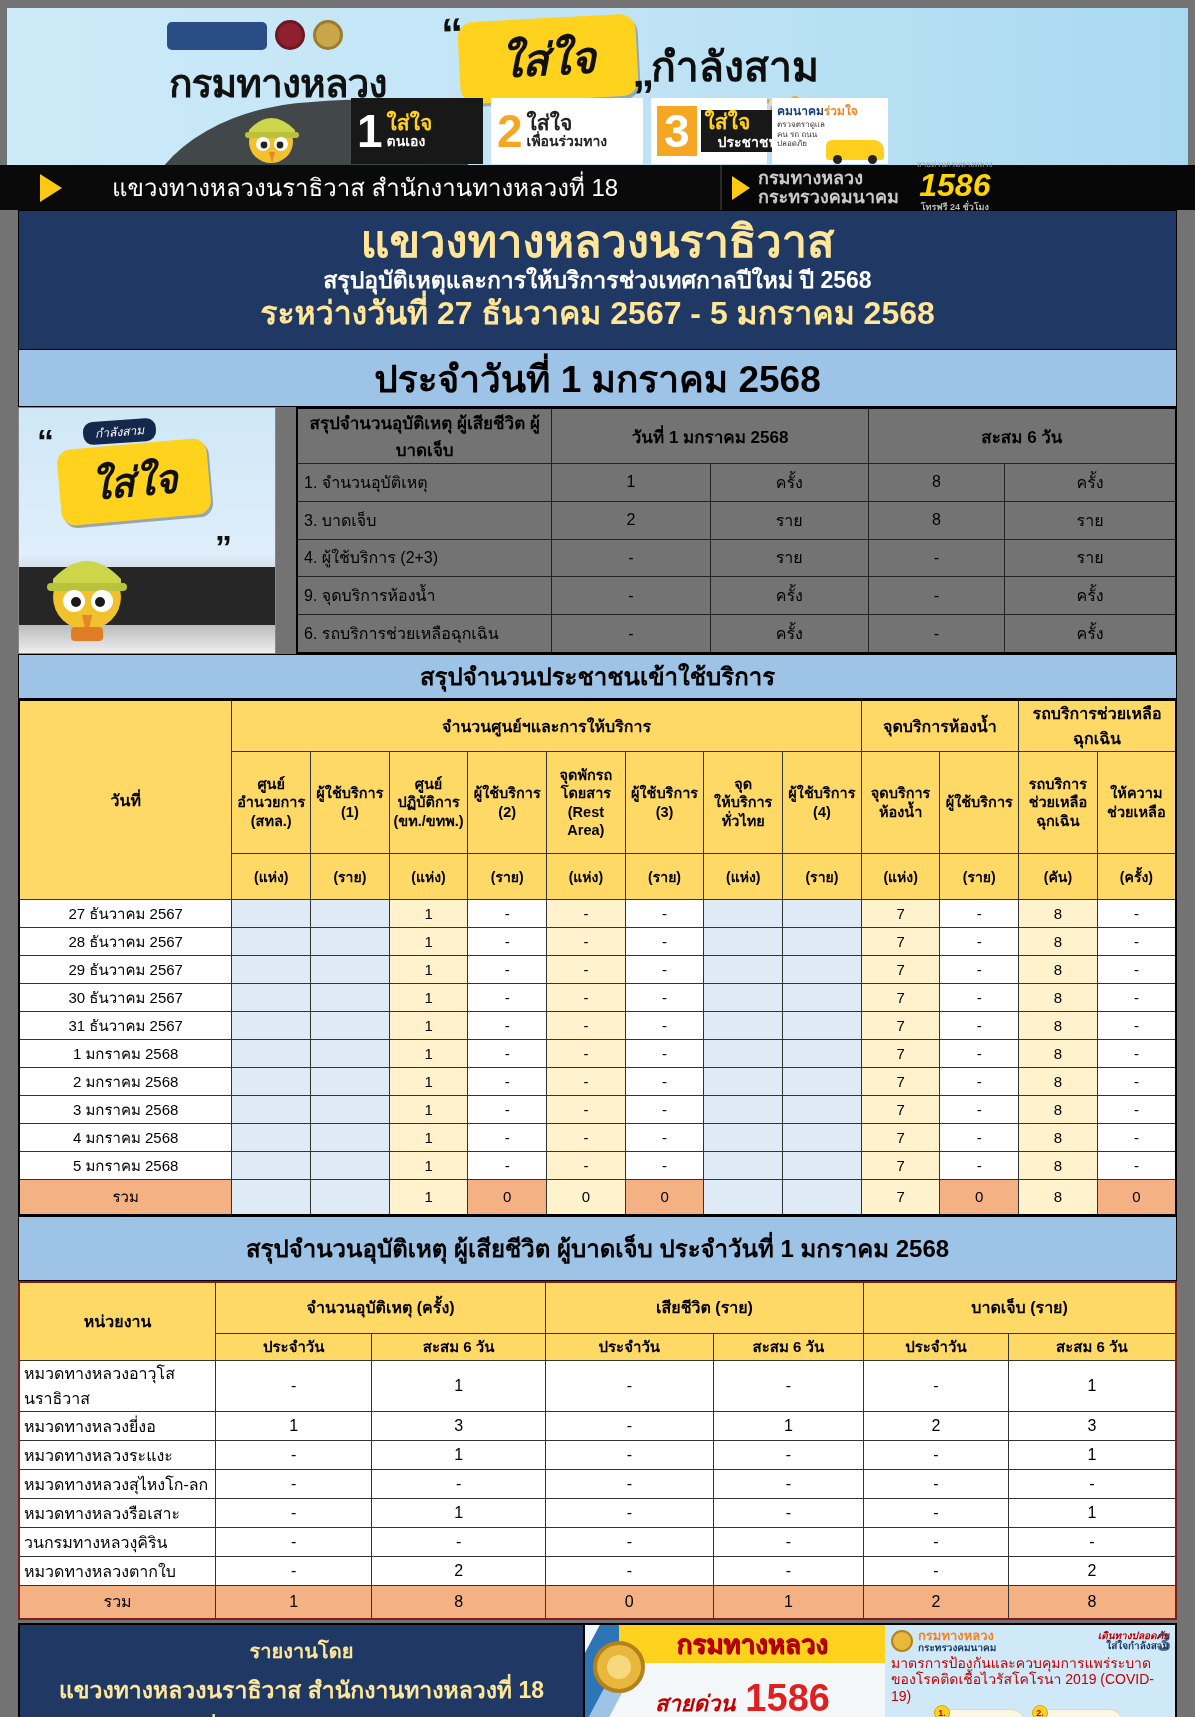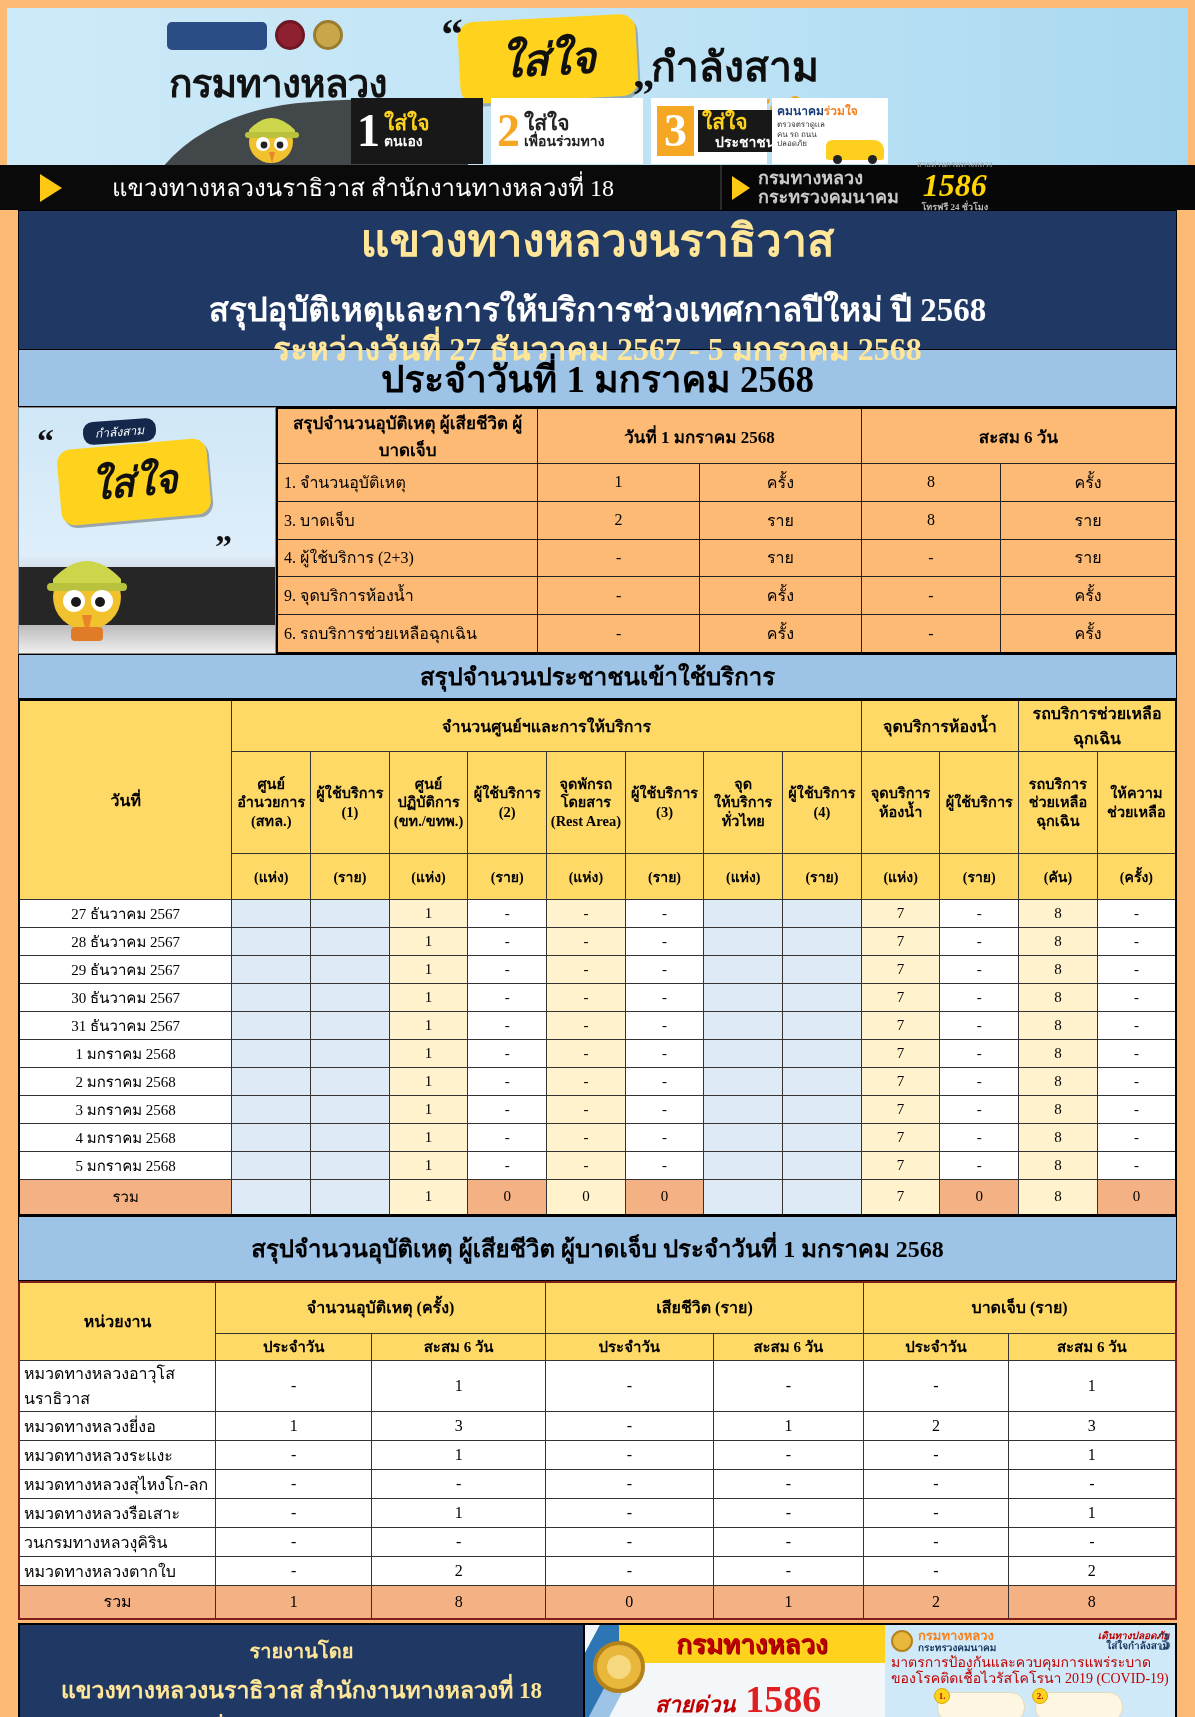--- a/index.html
+++ b/index.html
@@ -1,18 +1,18 @@
 <!DOCTYPE html>
 <html><head>
 <meta charset="utf-8">
 <style>
   html,body{margin:0;padding:0;background:#e9e9e9;}
   *{box-sizing:border-box;}
-  .page{width:1195px;height:1717px;background:#fdba74;margin:0 auto;position:relative;overflow:hidden;
-        font-family:Liberation Serif, serif;color:#000;}
+  .page{width:1195px;height:1717px;background:#737373;margin:0 auto;position:relative;overflow:hidden;
+        font-family:Liberation Sans, sans-serif;color:#000;}
   .inner{padding:0 18px;}
 
   
   .banner{height:157px;margin:8px 7px 0;position:relative;overflow:hidden;
           background:linear-gradient(90deg,#cdeaf8 0%,#bfe3f5 55%,#a9d9f0 100%);}
   .bn-logobox{position:absolute;left:160px;top:14px;width:100px;height:28px;background:#2b4d86;border-radius:5px;}
   .bn-seal1{position:absolute;left:268px;top:12px;width:30px;height:30px;border-radius:50%;background:#8e2030;border:3px solid #6d1722;}
   .bn-seal2{position:absolute;left:306px;top:12px;width:30px;height:30px;border-radius:50%;background:#caa64b;border:3px solid #9a7c2f;}
   .bn-brand{position:absolute;left:162px;top:44px;font-size:39px;font-weight:900;color:#121212;letter-spacing:-1px;}
   .bn-road{position:absolute;left:130px;top:95px;width:330px;height:120px;background:#2a2a2a;border-radius:50% 50% 0 0/90% 30% 0 0;transform:rotate(-6deg);opacity:.85;}
@@ -53,39 +53,39 @@
   .bb-arrow2{width:0;height:0;border-top:12px solid transparent;border-bottom:12px solid transparent;border-left:18px solid #ffc913;margin:0 8px 0 10px;}
   .bb-dept{color:#c9c9c9;font-size:18px;font-weight:700;line-height:1.05;}
   .bb-hot{margin-left:18px;text-align:center;}
   .bb-hot .mini{color:#9a9a9a;font-size:8px;line-height:1.1;}
   .bb-hot .num{color:#ffd400;font-size:32px;font-weight:900;font-style:italic;line-height:.95;}
   .bb-hot .mini2{color:#bcbcbc;font-size:9px;font-weight:700;}
 
   
   .navyhead{height:140px;background:#1f3864;border:1px solid #000;text-align:center;padding-top:6px;}
   .nh-title{color:#ffe699;font-size:45px;font-weight:800;line-height:1.1;}
-  .nh-sub{color:#ffffff;font-size:33px;font-weight:800;line-height:1.2;margin-top:24px;}
+  .nh-sub{color:#ffffff;font-size:23px;font-weight:800;line-height:1.2;}
   .nh-period{color:#ffe699;font-size:32px;font-weight:800;line-height:1.2;}
 
   .daybar{height:57px;background:#9dc3e6;border:1px solid #000;border-top:none;display:flex;align-items:center;justify-content:center;
           font-size:37px;font-weight:800;color:#000;}
 
   
   .sec1{display:flex;height:247px;}
   .mascot{width:258px;background:linear-gradient(#cfe7f6 0%,#dfeefb 60%,#b9b9b9 78%,#8f8f8f 79%,#efefef 100%);
           border:1px solid #888;position:relative;overflow:hidden;}
   .ms-floor{position:absolute;left:0;bottom:28px;width:100%;height:58px;background:#262626;}
   .ms-ribbon{position:absolute;left:64px;top:12px;background:#14284b;color:#fff;font-size:12px;font-style:italic;
              padding:2px 12px;border-radius:10px;transform:rotate(-4deg);}
   .ms-quote1{position:absolute;left:18px;top:14px;font-size:34px;font-weight:900;color:#111;}
   .ms-quote2{position:absolute;left:196px;top:120px;font-size:34px;font-weight:900;color:#111;}
   .ms-bubble{position:absolute;left:40px;top:36px;width:150px;height:76px;background:#ffd21e;border-radius:14px;
              transform:rotate(-5deg);display:flex;align-items:center;justify-content:center;box-shadow:2px 3px 0 rgba(0,0,0,.3);}
   .ms-bubble span{font-size:40px;font-weight:900;font-style:italic;color:#101010;}
-  .summary{flex:1;}
+  .summary{flex:1;padding-left:20px;}
   table{border-collapse:collapse;}
   .sumtab{width:100%;height:100%;table-layout:fixed;border:2px solid #000;}
   .sumtab th,.sumtab td{border:1px solid #222;padding:0 6px;font-size:16px;}
   .sumtab thead th{font-weight:700;text-align:center;height:45px;font-size:17px;}
   .sumtab td.lbl{text-align:left;}
   .sumtab td.ctr{text-align:center;}
 
   
   .secbar{background:#9dc3e6;border:1px solid #000;display:flex;align-items:center;justify-content:center;
           font-weight:800;color:#000;}

